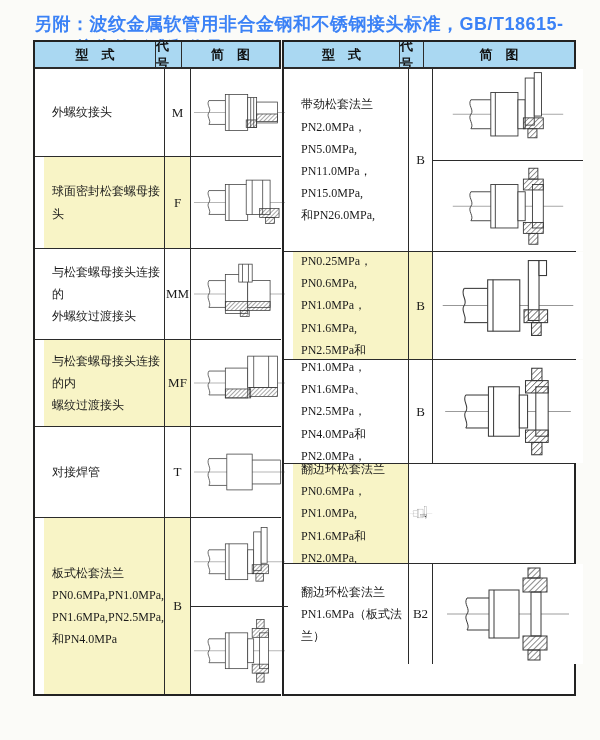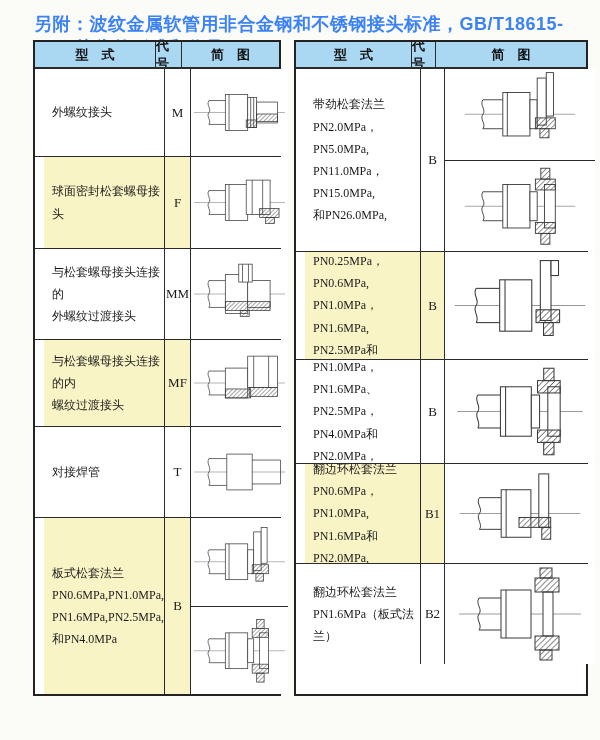--- a/index.html
+++ b/index.html
@@ -12,21 +12,21 @@
     overflow:hidden;
   }
   .title{
     position:absolute;left:34px;top:12px;
     font-size:18px;font-weight:bold;letter-spacing:0.5px;
     font-family:"Liberation Sans","DejaVu Sans",sans-serif;
     color:#3b82f6;
   }
   .tables{
     position:absolute;left:33px;top:40px;
-    display:flex;gap:13px;
+    display:flex;gap:1px;
   }
   .tbl{
     border:2px solid #222;
     background:#fff;
     box-sizing:border-box;
   }
   .tbl.left{width:248px;}
   .tbl.right{width:294px;}
   .row,.thead{display:grid;box-sizing:border-box;}
   .left .row,.left .thead{grid-template-columns:121px 26px 97px;}
@@ -374,21 +374,20 @@
               <rect x="88" y="80" width="10" height="12" fill="url(#hp10)" stroke="#3a3a3a" stroke-width="1"></rect>
             </svg>
           </div>
       </div>
     </div>
 
     <div class="row hl" style="height:100px">
       <div class="cell type">翻边环松套法兰
 PN0.6MPa，PN1.0MPa,
 PN1.6MPa和PN2.0MPa,</div>
-      <div class="cell code">B1</div>
       <div class="cell sketch">
         <div class="diag">
             <svg viewBox="0 0 130 100" preserveAspectRatio="xMidYMid meet">
               <defs>
                 <pattern id="hp11" width="4" height="4" patternUnits="userSpaceOnUse" patternTransform="rotate(45)">
                   <line x1="0" y1="0" x2="0" y2="4" stroke="#3a3a3a" stroke-width="1.2"></line>
                 </pattern>
               </defs>
               <line x1="4" y1="50" x2="126" y2="50" stroke="#3a3a3a" stroke-width="0.5"></line>
               <line x1="24" y1="34" x2="46" y2="34" stroke="#3a3a3a" stroke-width="1"></line>

